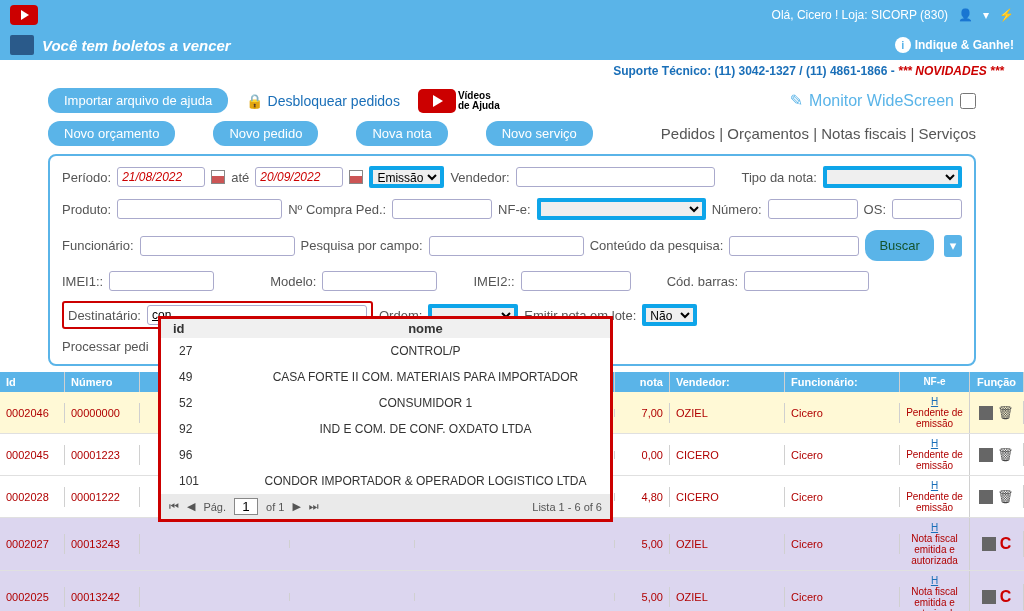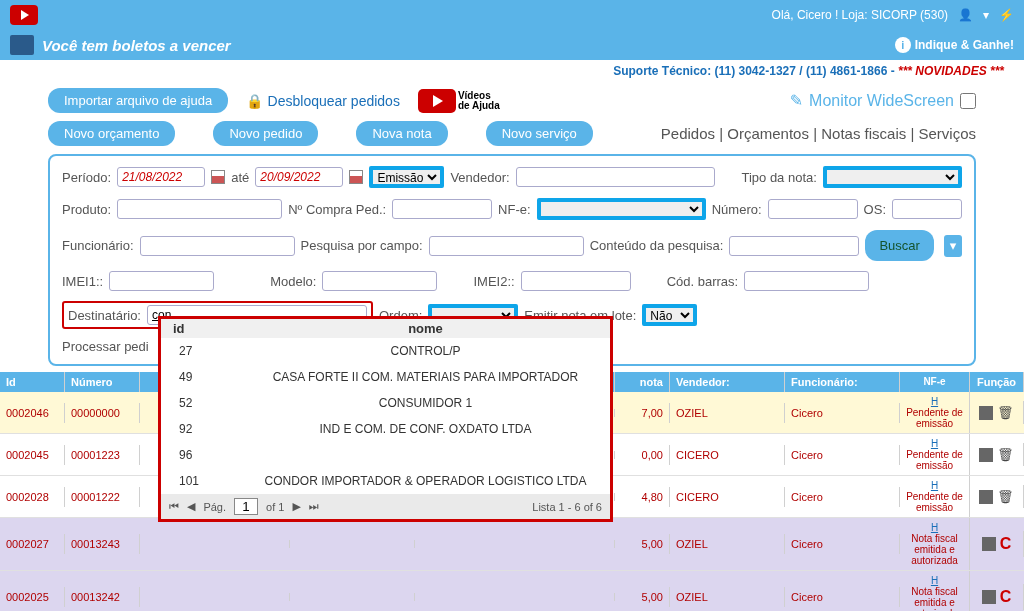--- a/index.html
+++ b/index.html
@@ -70,21 +70,21 @@
 .list-ico { width: 14px; height: 14px; border: 1px solid #666; background: linear-gradient(#666 2px, transparent 2px) 2px 2px / 8px 2px; }
 .trash-ico { color: #444; font-size: 13px; }
 .red-c { color: #cc0000; font-size: 16px; font-weight: bold; }
 </style>
 </head>
 <body>
 
 <div class="topbar">
   <div class="yt-icon"></div>
   <div class="topbar-right">
-    <span>Olá, Cicero !  Loja: SICORP (530)</span>
+    <span>Olá, Cicero !  Loja: SICORP (830)</span>
     <span>👤</span>
     <span>▾</span>
     <span>⚡</span>
   </div>
 </div>
 
 <div class="subbar">
   <div class="pc-icon"></div>
   <span class="subbar-text">Você tem boletos a vencer</span>
   <div class="indique">

